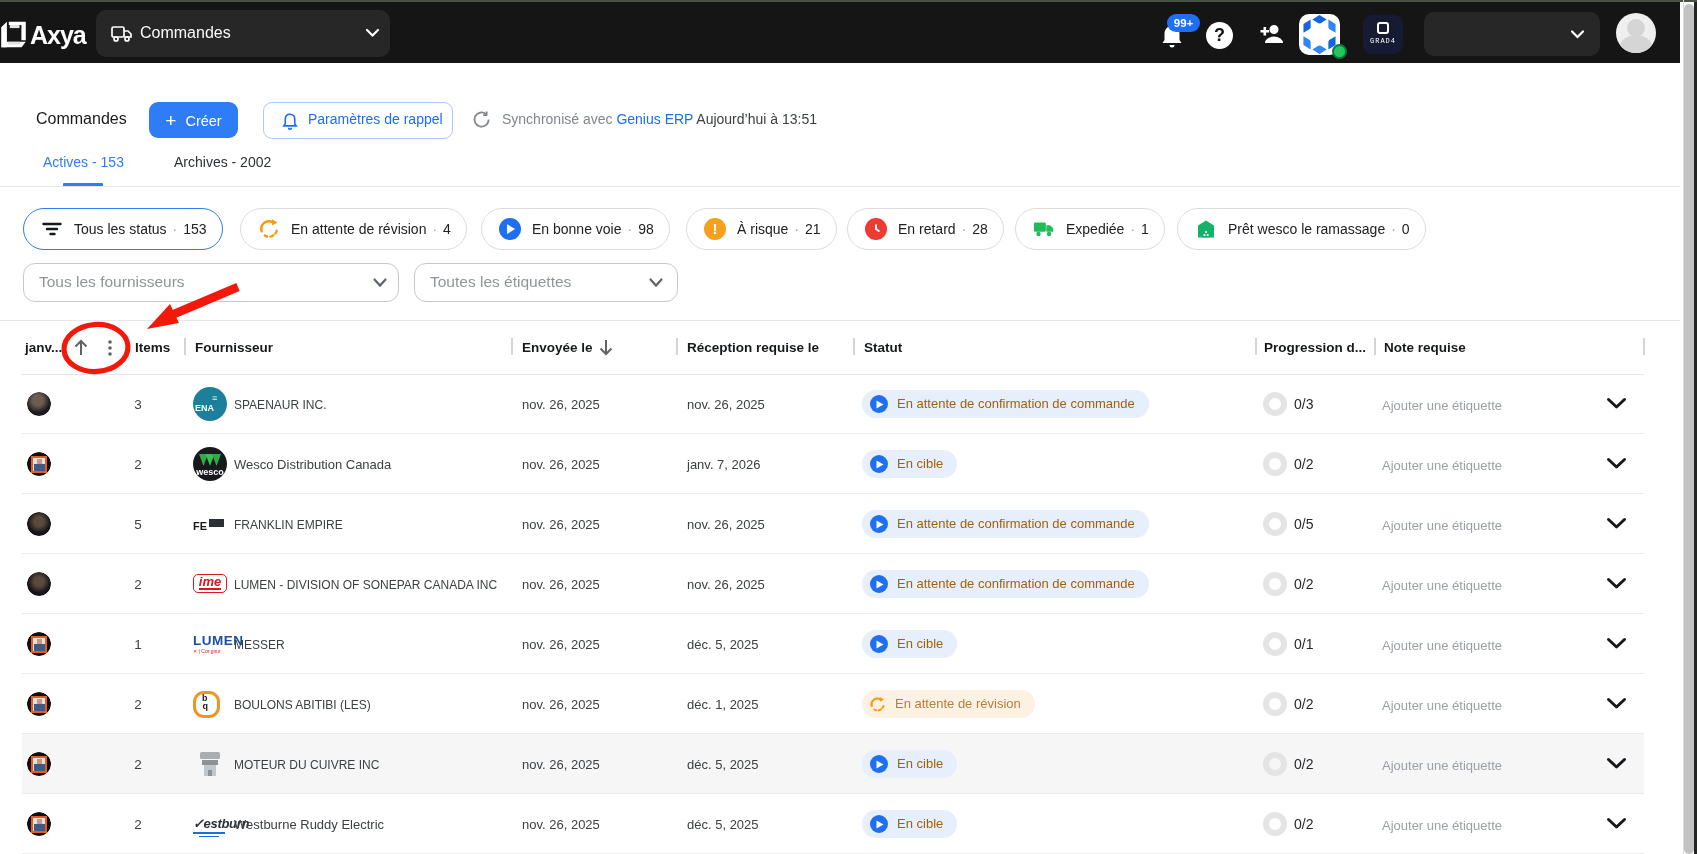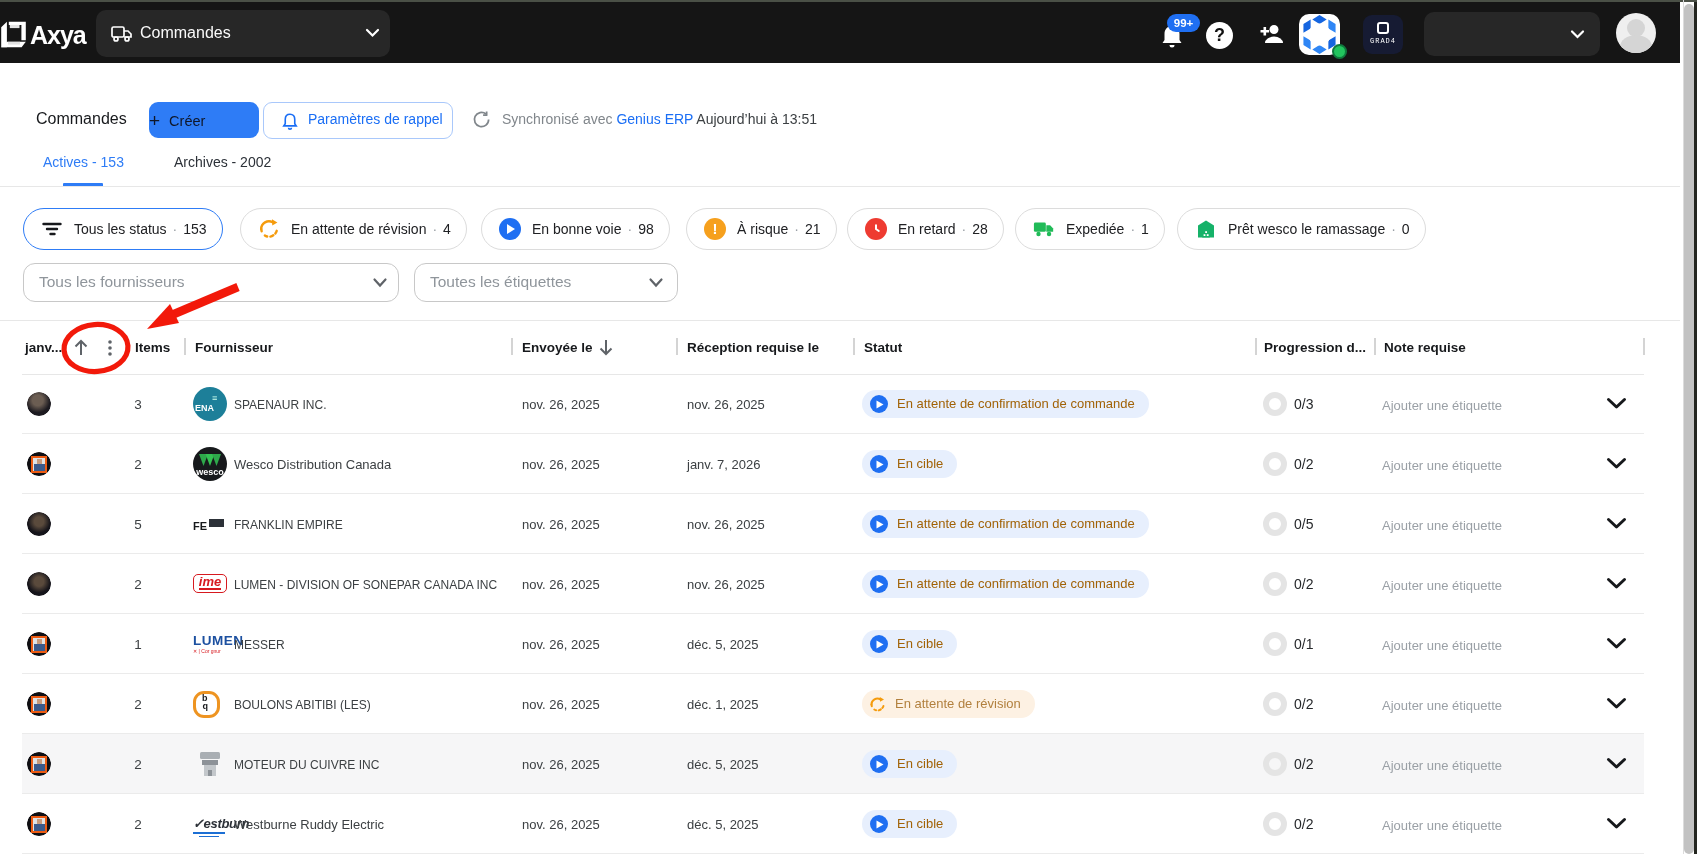--- a/index.html
+++ b/index.html
@@ -11,21 +11,21 @@
 #nav { position:absolute; left:0; top:1.5px; width:1680px; height:61.5px; background:#151515; }
 #navsel { position:absolute; left:96px; top:8px; width:294px; height:47px; background:#272727; border-radius:10px; color:#fff; }
 #navsel .lbl { position:absolute; left:44px; top:14px; font-size:16px; color:#fafafa; }
 #search { position:absolute; left:773px; top:9px; width:364px; height:44px; background:#2b2b2b; border-radius:10px; }
 #search .q1 { position:absolute; left:47px; top:12px; font-size:15.5px; color:#e4e4e4; white-space:nowrap; }
 #search .q2 { position:absolute; left:141px; top:12px; font-size:15.5px; color:#8d8d8d; white-space:nowrap; }
 #navdrop { position:absolute; left:1424px; top:10px; width:176px; height:44px; background:#272727; border-radius:10px; }
 #avatar { position:absolute; left:1616px; top:11px; width:40px; height:40px; border-radius:50%; background:#efefef; overflow:hidden; }
 
 #pgtitle { position:absolute; left:36px; top:110px; font-size:16px; font-weight:500; color:#17191c; }
-#btncreer { position:absolute; left:149px; top:102px; width:110px; height:36px; background:#2e7cf6; border-radius:9px; color:#0f172a; font-size:14.5px; font-weight:500; line-height:36px; }
+#btncreer { position:absolute; left:149px; top:102px; width:89px; height:36px; background:#2e7cf6; border-radius:9px; color:#ffffff; font-size:14.5px; font-weight:500; text-align:center; line-height:36px; }
 #btnparam { position:absolute; left:263px; top:102px; width:190px; height:37px; border:1px solid #a9c8fb; border-radius:9px; color:#1a6ef5; font-size:14px; font-weight:500; white-space:nowrap;padding-left:8px; }
 #syncline { position:absolute; left:502px; top:111px; font-size:14px; color:#80868b; white-space:nowrap; }
 #syncline b { font-weight:400; color:#3c4043; }
 #syncline a { color:#1a6ef5; text-decoration:none; }
 .tab { position:absolute; top:154px; font-size:14px; font-weight:500; }
 #tabline { position:absolute; left:63px; top:183px; width:40px; height:4px; background:#2e7cf6; border-radius:1px; }
 #hdiv { position:absolute; left:0; top:186px; width:1680px; height:1px; background:#e7e7e7; }
 
 .chip { position:absolute; top:208px; height:42px; border:1px solid #dcdcdc; border-radius:21px; background:#fff; display:flex; align-items:center; font-size:14px; color:#202124; white-space:nowrap; }
 .chip .cnt { color:#202124; }

